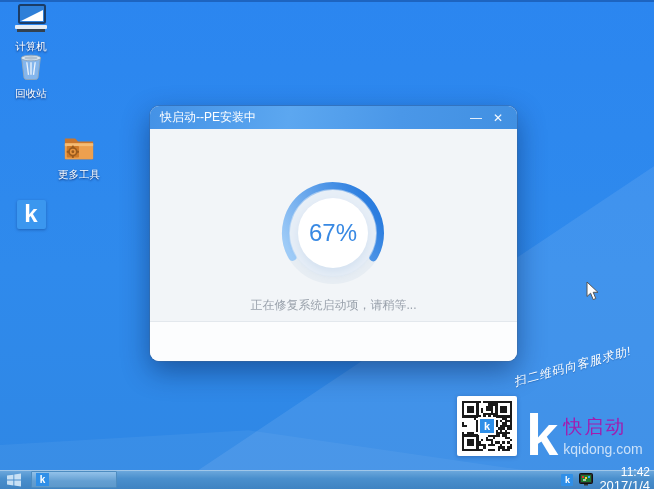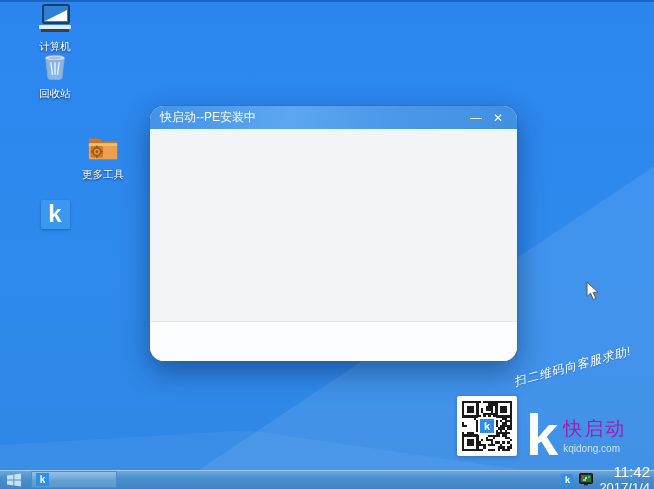--- a/index.html
+++ b/index.html
@@ -8,31 +8,31 @@
 
   
   .desktop{position:absolute;inset:0;background:linear-gradient(180deg,#2b86f0 0%,#2f8aec 55%,#2f87e4 100%);}
   .facet-a{position:absolute;inset:0;background:rgba(255,255,255,.09);
            clip-path:polygon(100% 34%,100% 100%,26% 100%);}
   .facet-b{position:absolute;inset:0;background:rgba(255,255,255,.05);
            clip-path:polygon(0 91%,38% 88%,100% 100%,0 100%);}
   .top-shade{position:absolute;top:0;left:0;right:0;height:2px;background:rgba(10,50,120,.4);}
 
   
-  .desk-icon{position:absolute;left:0;width:62px;text-align:center;cursor:default;padding-left:24px;}
+  .desk-icon{position:absolute;left:0;width:62px;text-align:center;cursor:default;}
   .desk-icon .glyph{display:inline-block;line-height:0;}
   .desk-icon .lbl{margin-top:2px;font-size:10.5px;line-height:1.2;color:#fff;
                   text-shadow:0 1px 2px rgba(0,20,80,.85);word-break:break-all;padding:0 1px;}
   .k-square{width:29px;height:29px;margin:0 auto;background:#3b97ef;border-radius:2px;
             color:#fff;font-weight:bold;font-size:24px;line-height:27px;text-align:center;
             box-shadow:0 1px 3px rgba(0,30,90,.35);}
 
   
   .dialog{position:absolute;left:150px;top:106px;width:367px;height:255px;background:#f2f5f8;
-          border-radius:14px;overflow:hidden;
+          border-radius:9px;overflow:hidden;
           box-shadow:0 0 0 1px rgba(70,100,140,.35),0 10px 28px rgba(0,25,70,.45);}
   .titlebar{height:23px;display:flex;align-items:center;padding:0 10px;
             background:linear-gradient(100deg,#4492e6 0%,#5ca7f0 38%,#4a97e8 68%,#4190e2 100%);}
   .titlebar .t{color:#fff;font-size:12px;}
   .win-btns{margin-left:auto;display:flex;gap:4px;}
   .win-btn{color:rgba(255,255,255,.95);font-size:12px;width:18px;height:18px;line-height:18px;
            text-align:center;cursor:default;}
   .dialog-body{position:relative;height:192px;}
   .ring-wrap{position:absolute;left:128px;top:49px;width:110px;height:110px;}
   .inner-disc{position:absolute;left:20px;top:20px;width:70px;height:70px;border-radius:50%;
@@ -50,40 +50,40 @@
   .qr{position:absolute;left:457px;top:396px;width:60px;height:60px;background:#fff;border-radius:2px;
       box-shadow:0 1px 4px rgba(0,30,90,.3);}
   .qr svg{position:absolute;left:5px;top:5px;}
   .qr-badge{position:absolute;left:21px;top:21px;width:18px;height:18px;background:#fff;}
   .qr-badge .in{position:absolute;left:2px;top:2px;width:14px;height:14px;background:#2f8fe8;
                 color:#fff;font-size:11px;font-weight:bold;line-height:14px;text-align:center;}
   .brand{position:absolute;left:526px;top:407px;height:56px;display:flex;align-items:center;}
   .brand .big-k{font-size:58px;font-weight:bold;color:#fff;line-height:.78;letter-spacing:-2px;}
   .brand .col{margin-left:7px;}
   .brand .nm{font-size:19px;color:#a21caf;letter-spacing:2px;}
-  .brand .url{font-size:10px;color:rgba(255,255,255,.72);margin-top:1px;}
+  .brand .url{font-size:14px;color:rgba(255,255,255,.72);margin-top:1px;}
 
   
   .cursor{position:absolute;left:586px;top:281px;line-height:0;}
 
   
   .taskbar{position:absolute;left:0;right:0;bottom:0;height:19px;display:flex;align-items:center;
            background:linear-gradient(180deg,#6faade 0%,#4a8fcd 45%,#3f83c2 100%);
            box-shadow:inset 0 1px 0 rgba(255,255,255,.35);}
   .start-btn{width:28px;height:19px;display:flex;align-items:center;justify-content:center;cursor:default;}
   .task-item{width:86px;height:17px;margin-left:3px;box-sizing:border-box;border:1px solid #4d8cc0;
              border-radius:1px;background:linear-gradient(180deg,#93c2ea,#649fd2 60%,#5d99cc);
              display:flex;align-items:center;padding-left:4px;cursor:default;}
   .task-k{width:13px;height:13px;background:#2f8fe8;color:#fff;font-size:10px;font-weight:bold;
           line-height:13px;text-align:center;}
   .tray{margin-left:auto;display:flex;align-items:center;gap:6px;padding-right:4px;}
   .tray-k{width:12px;height:12px;background:#2f8fe8;color:#fff;font-size:9px;font-weight:bold;
           line-height:12px;text-align:center;border-radius:1px;}
   .clock{text-align:right;color:#fff;line-height:1.1;cursor:default;}
-  .clock .tm{font-size:15px;}
+  .clock .tm{font-size:12px;}
   .clock .dt{font-size:13px;}
 </style>
 </head>
 <body>
 
 <div class="desktop">
   <div class="facet-a"></div>
   <div class="facet-b"></div>
   <div class="top-shade"></div>
 </div>
@@ -135,20 +135,38 @@
   </span>
 </div>
 
 <div class="dialog">
   <div class="titlebar">
     <span class="t">快启动--PE安装中</span>
     <span class="win-btns">
       <span class="win-btn">—</span>
       <span class="win-btn">✕</span>
     </span>
+  </div>
+  <div class="dialog-body">
+    <div class="ring-wrap">
+      <svg width="110" height="110" viewBox="0 0 110 110">
+        <defs>
+          <linearGradient id="arcgrad" x1="0" y1="0" x2="1" y2="0">
+            <stop offset="0" stop-color="#2b7ddf"></stop>
+            <stop offset="1" stop-color="#9ecbf7"></stop>
+          </linearGradient>
+        </defs>
+        <circle cx="55" cy="55" r="47" fill="none" stroke="#e7edf3" stroke-width="8"></circle>
+        <circle cx="55" cy="55" r="47" fill="none" stroke="url(#arcgrad)" stroke-width="8" stroke-linecap="round" stroke-dasharray="197.8575053230852 295.3097094374406" transform="rotate(149.39999999999998 55 55)"></circle>
+      </svg>
+      <div class="inner-disc">
+        <span class="percent">67%</span>
+      </div>
+    </div>
+    <div class="status">正在修复系统启动项，请稍等...</div>
   </div>
   <div class="dialog-footer"></div>
 </div>
 
 <div class="tagline">扫二维码向客服求助!</div>
 
 <div class="qr">
   <svg width="50" height="50" viewBox="0 0 21 21" shape-rendering="crispEdges" fill="#1a1a1a">
       <rect x="0" y="0" width="1" height="1"></rect>
       <rect x="1" y="0" width="1" height="1"></rect>

